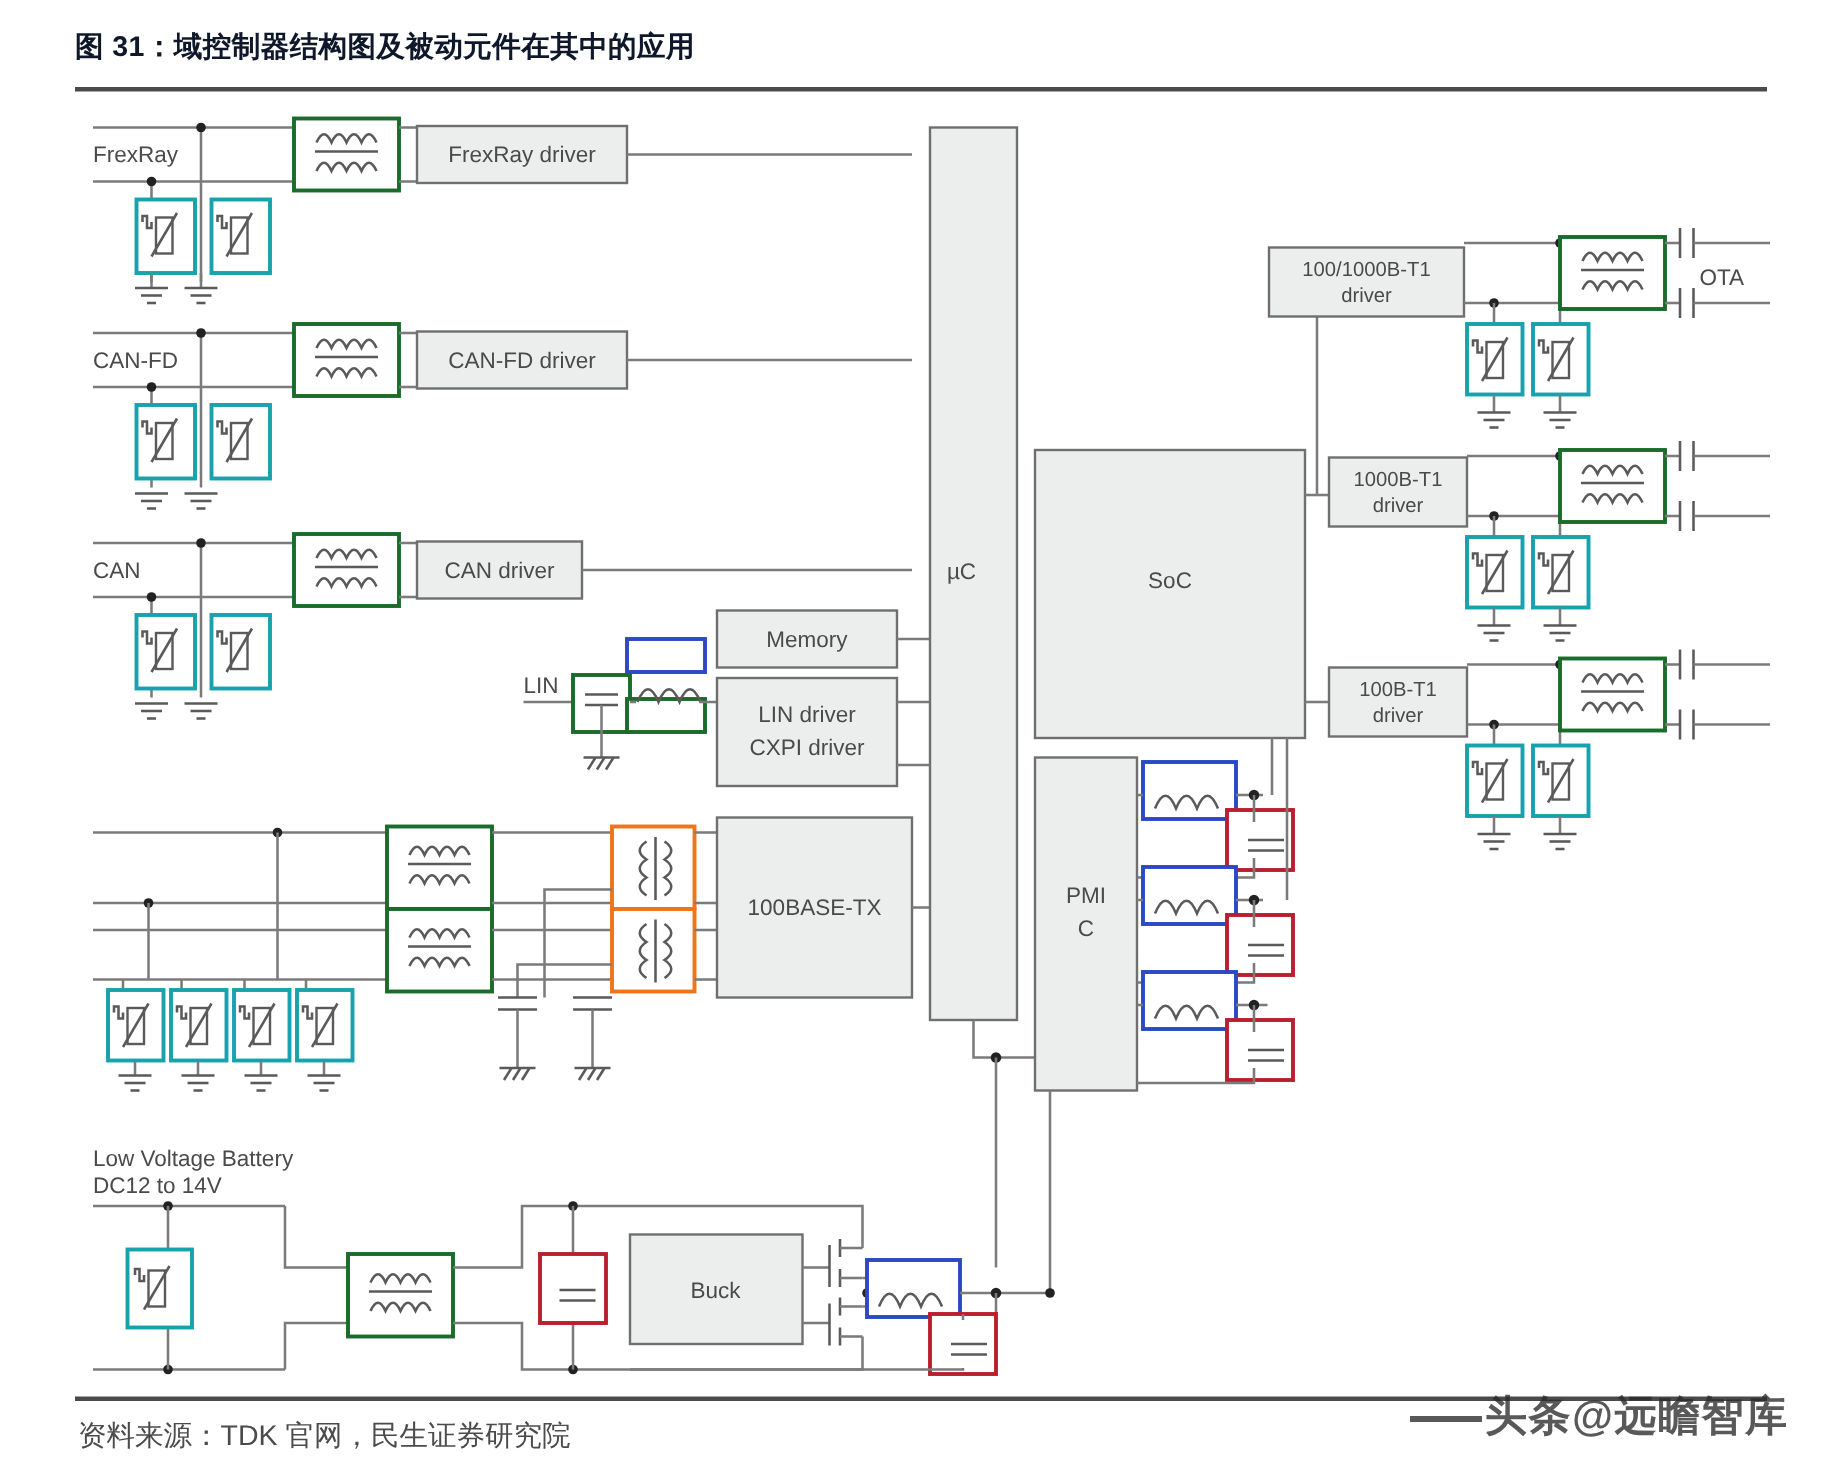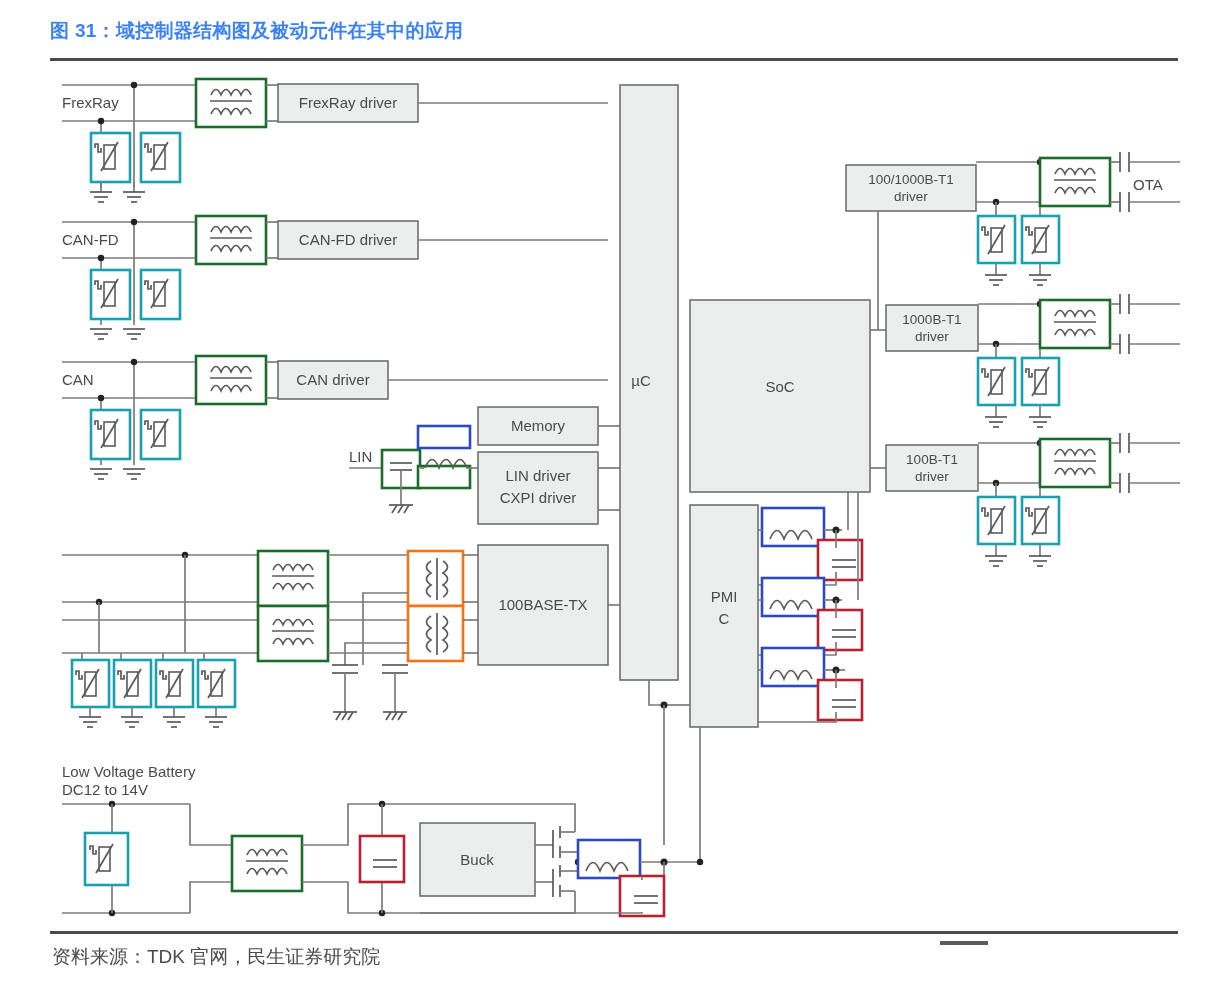--- a/index.html
+++ b/index.html
@@ -1,19 +1,19 @@
 <!DOCTYPE html>
 <html><head>
 <meta charset="utf-8">
 <style>
   html,body{margin:0;padding:0;background:#fff;}
   body{width:1225px;height:986px;font-family:"Liberation Sans",sans-serif;position:relative;overflow:hidden;}
   .page{position:relative;width:1225px;height:986px;}
   .title-bar{position:absolute;left:50px;top:18px;width:1128px;}
-  .title-txt{font-size:19px;font-weight:bold;color:#3b82f6;letter-spacing:.3px;}
+  .title-txt{font-size:19px;font-weight:bold;color:#0f172a;letter-spacing:.3px;}
   .rule{position:absolute;left:50px;width:1128px;height:3px;background:#4a4a4a;}
   .rule.top{top:58px;}
   .rule.bottom{top:931px;}
   .source-txt{position:absolute;left:52px;top:944px;font-size:19px;color:#4b4b4b;}
   .wm{position:absolute;left:940px;top:925px;font-size:28px;font-weight:bold;color:#2b2b2b;opacity:.78;letter-spacing:1px;white-space:nowrap;}
   .wm .bar{display:inline-block;width:48px;height:4px;background:#2b2b2b;vertical-align:middle;margin-right:2px;}
   svg{position:absolute;left:0;top:0;}
   .blk{fill:#eceeed;stroke:#6f6f6f;stroke-width:1.6;}
   .wire{stroke:#7b7b7b;stroke-width:1.7;fill:none;}
   .sym{stroke:#5a5a5a;stroke-width:1.7;fill:none;}
@@ -32,21 +32,21 @@
 <body>
 
 <div class="page">
 
   <div class="title-bar">
     <span class="title-txt">图 31：域控制器结构图及被动元件在其中的应用</span>
   </div>
   <div class="rule top"></div>
   <div class="rule bottom"></div>
   <div class="source-txt">资料来源：TDK 官网，民生证券研究院</div>
-  <div class="wm"><span class="bar"></span></div>
+  <div class="wm"><span class="bar"></span><span>头条@远瞻智库</span></div>
 
   <svg width="1225" height="986">
     <defs>
 
       <g id="cmc">
         <path class="sym" d="M4,13 q5,-11 10,0 q5,-11 10,0 q5,-11 10,0 q5,-11 10,0"></path>
         <line class="sym" x1="3" y1="19" x2="45" y2="19"></line>
         <path class="sym" d="M4,32 q5,-11 10,0 q5,-11 10,0 q5,-11 10,0 q5,-11 10,0"></path>
       </g>
 

